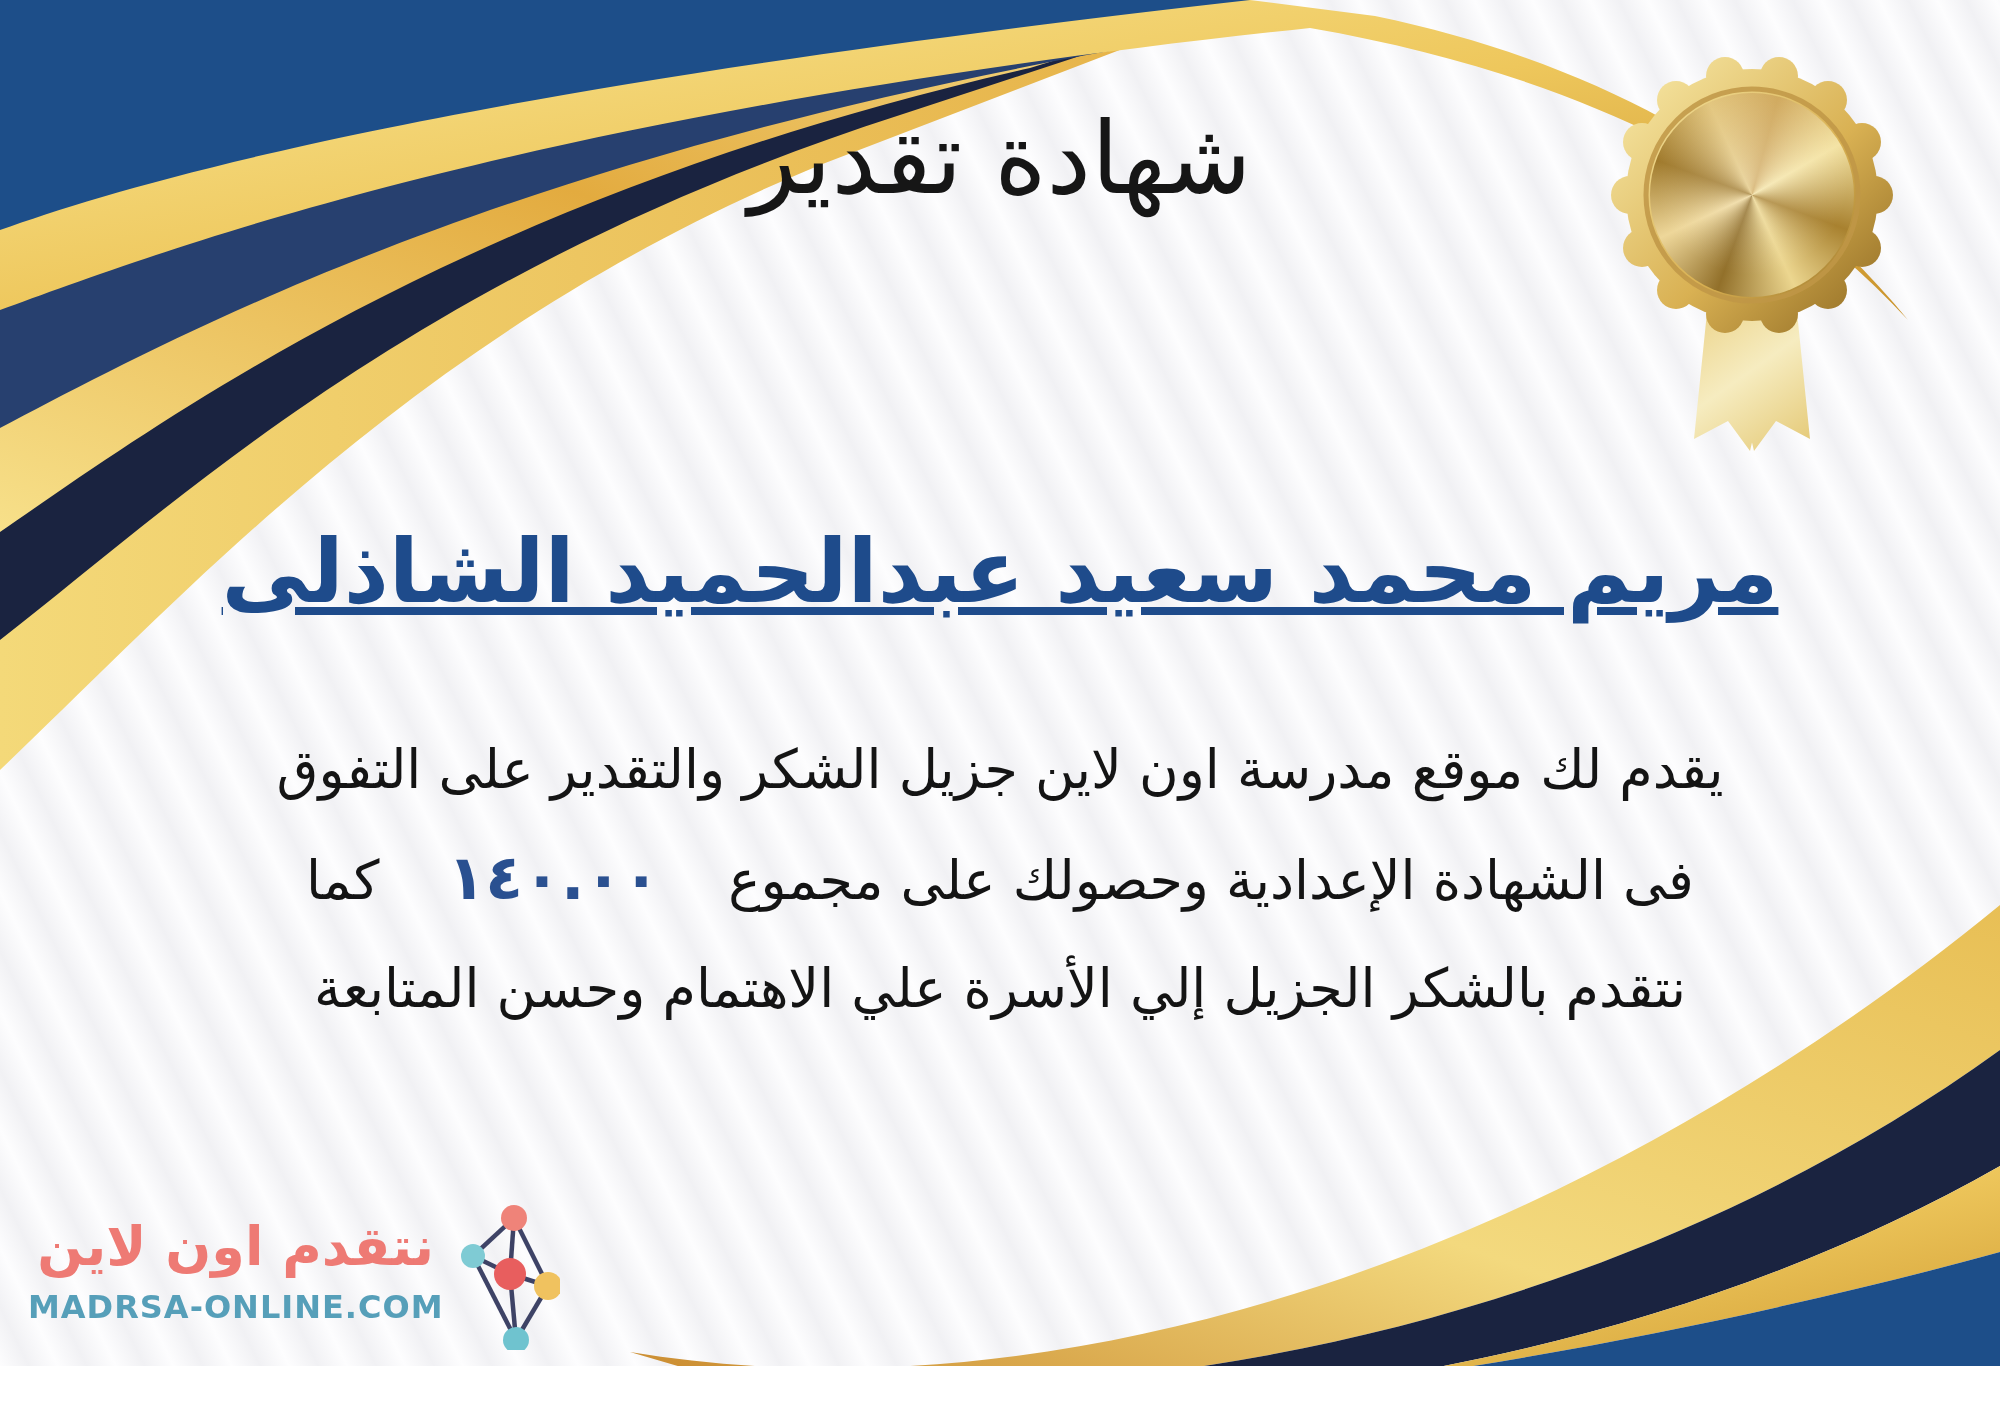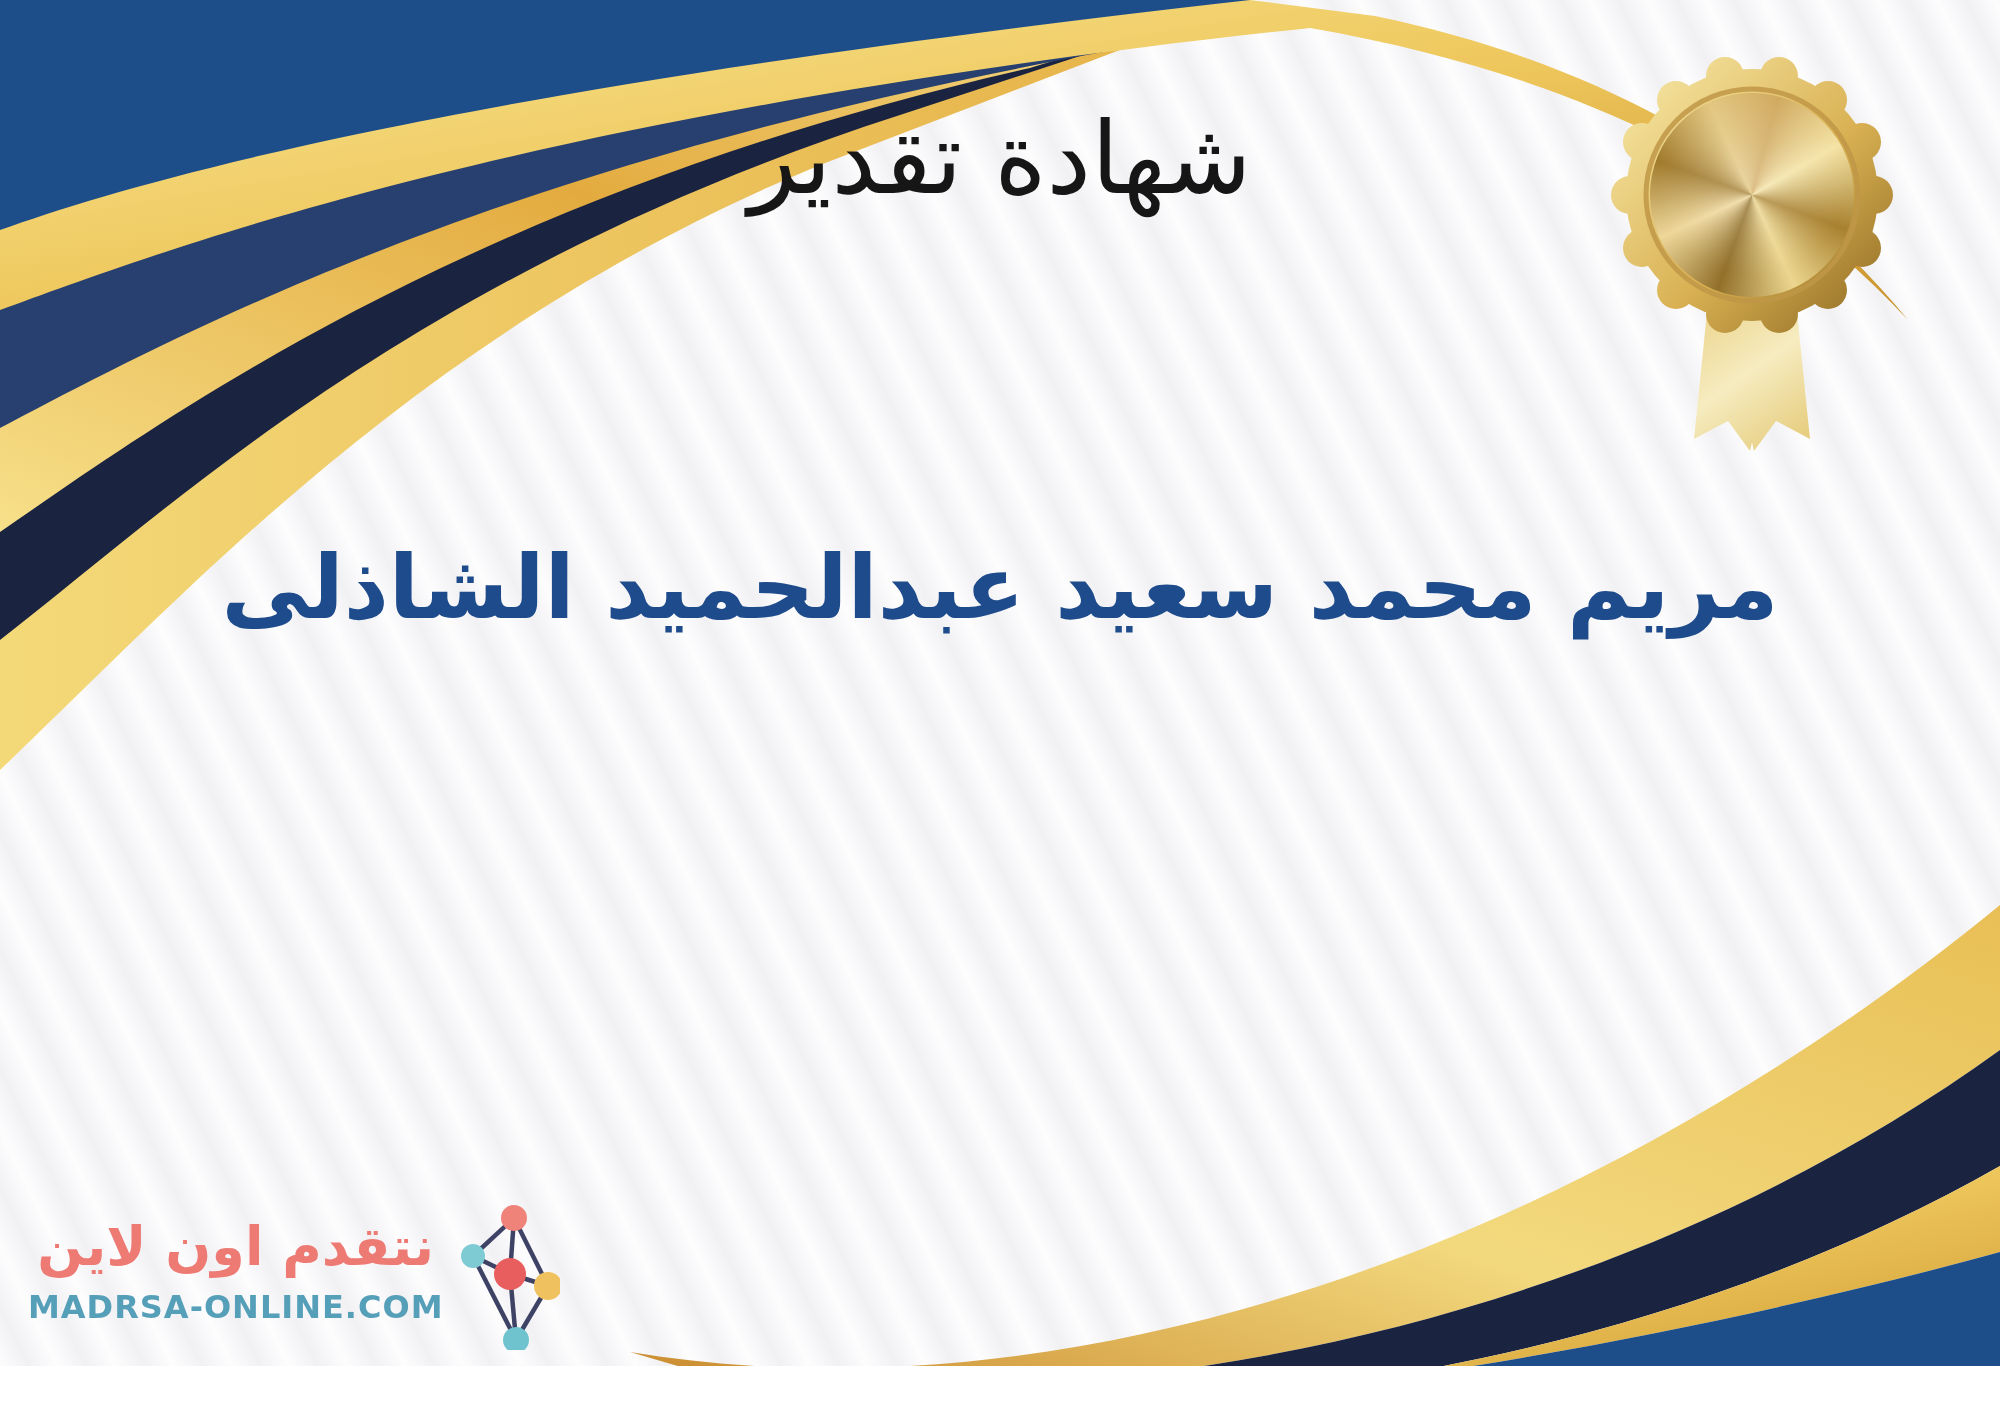--- a/index.html
+++ b/index.html
@@ -13,23 +13,23 @@
   }
   svg.deco{position:absolute;left:0;top:0;width:2000px;height:1414px;}
 
   .title{
     position:absolute;top:100px;left:0;right:0;
     text-align:center;
     font-size:100px;font-weight:normal;color:#161616;
     margin:0;letter-spacing:0;
   }
   .student-name{
-    position:absolute;top:536px;left:0;right:0;
+    position:absolute;top:520px;left:0;right:0;
     text-align:center;direction:rtl;
-    font-size:88px;font-weight:bold;color:#1e4b8b;
+    font-size:88px;font-weight:bold;color:#1e4b8b;text-decoration:underline;
   }
   .body-text{
     position:absolute;top:736px;left:0;right:0;
     direction:rtl;text-align:center;
     font-size:54px;color:#141414;
   }
   .body-line{margin:0 70px 40px;line-height:68px;}
   .score{
     font-size:62px;font-weight:bold;color:#2a5090;
     margin:0 68px;display:inline-block;
@@ -136,20 +136,27 @@
       </g>
       <circle cx="160" cy="140" r="106" fill="none" stroke="#bf9747" stroke-width="5" opacity=".85"></circle>
     </svg>
     <div class="medal-face"></div>
   </div>
 
   <h1 class="title">شهادة تقدير</h1>
 
   <div class="student-name">مريم محمد سعيد عبدالحميد الشاذلى</div>
 
+  <div class="body-text">
+    <div class="body-line">يقدم لك موقع مدرسة اون لاين جزيل الشكر  والتقدير على التفوق</div>
+    <div class="body-line">
+      <span>فى الشهادة الإعدادية وحصولك على مجموع</span><span class="score">١٤٠.٠٠</span><span>كما</span>
+    </div>
+    <div class="body-line">نتقدم  بالشكر الجزيل إلي الأسرة علي الاهتمام وحسن المتابعة</div>
+  </div>
 
 
   <div class="logo">
     <div class="logo-text">
       <div class="logo-ar">نتقدم اون لاين</div>
       <div class="logo-en">MADRSA-ONLINE.COM</div>
     </div>
     <svg class="logo-icon" width="100" height="150" viewBox="0 0 100 150">
       <g stroke="#3e4366" stroke-width="4.5">
         <line x1="54" y1="18" x2="13" y2="56"></line>

